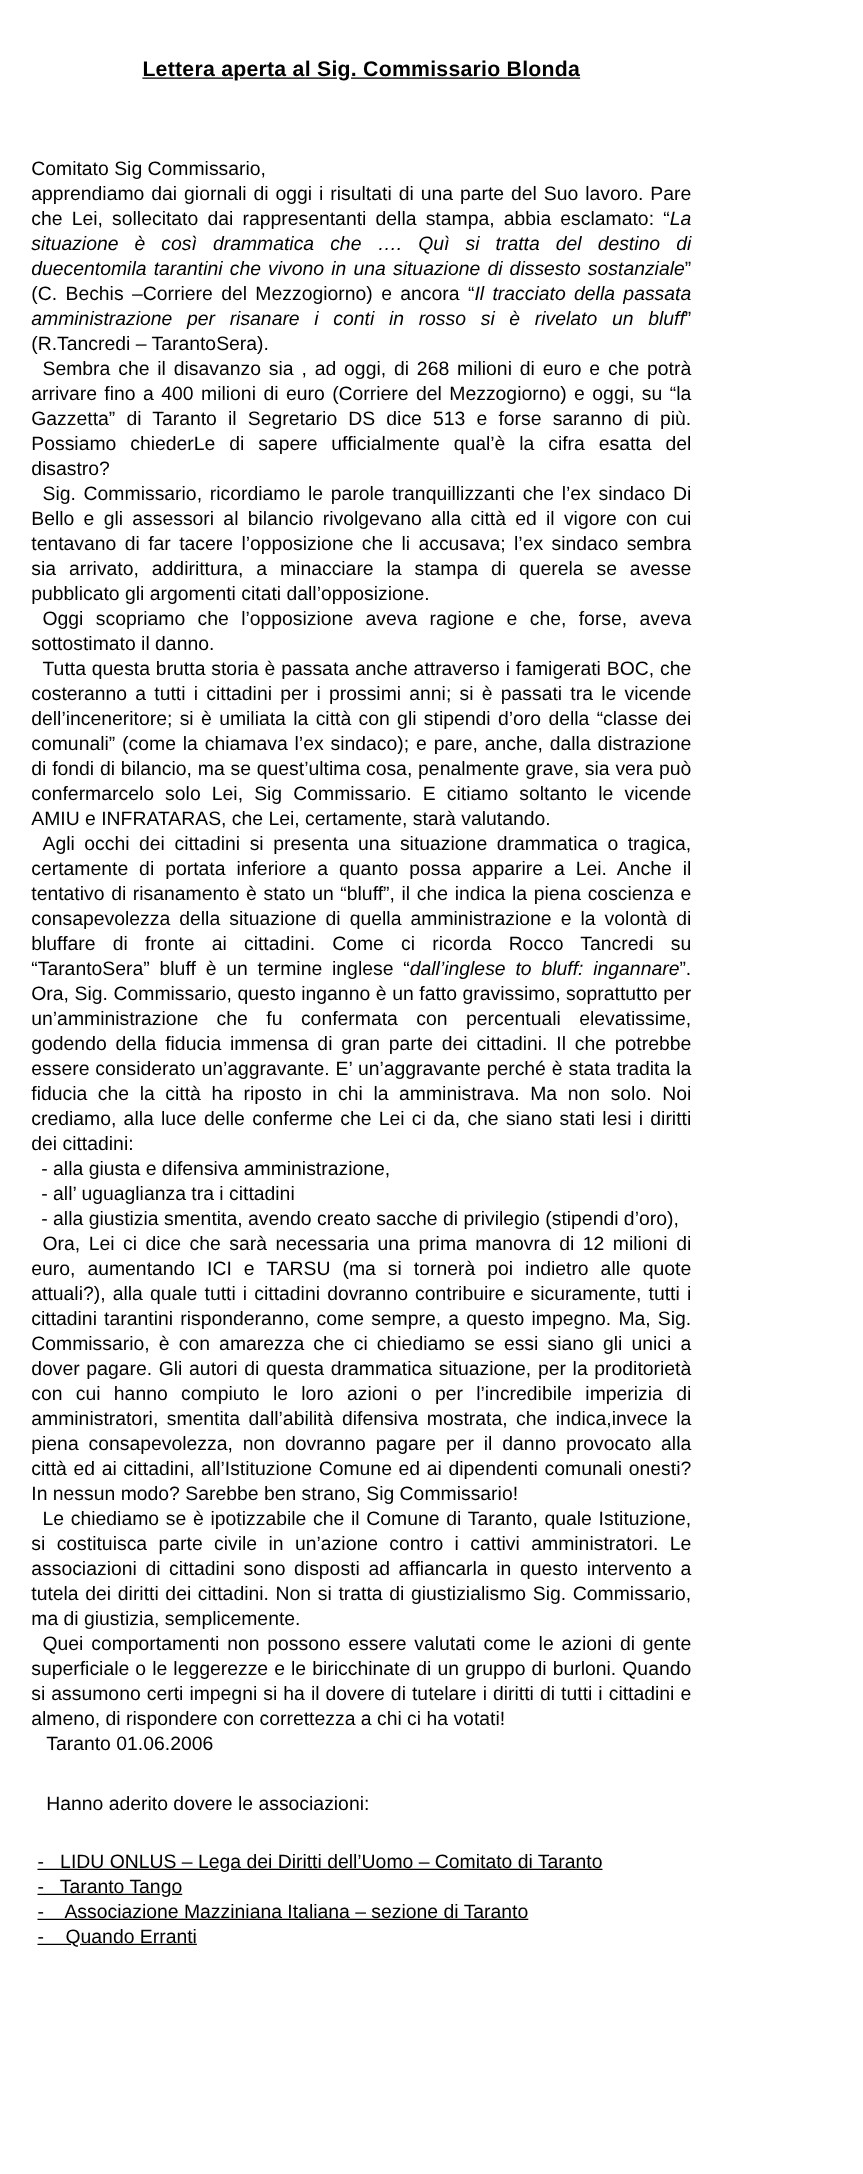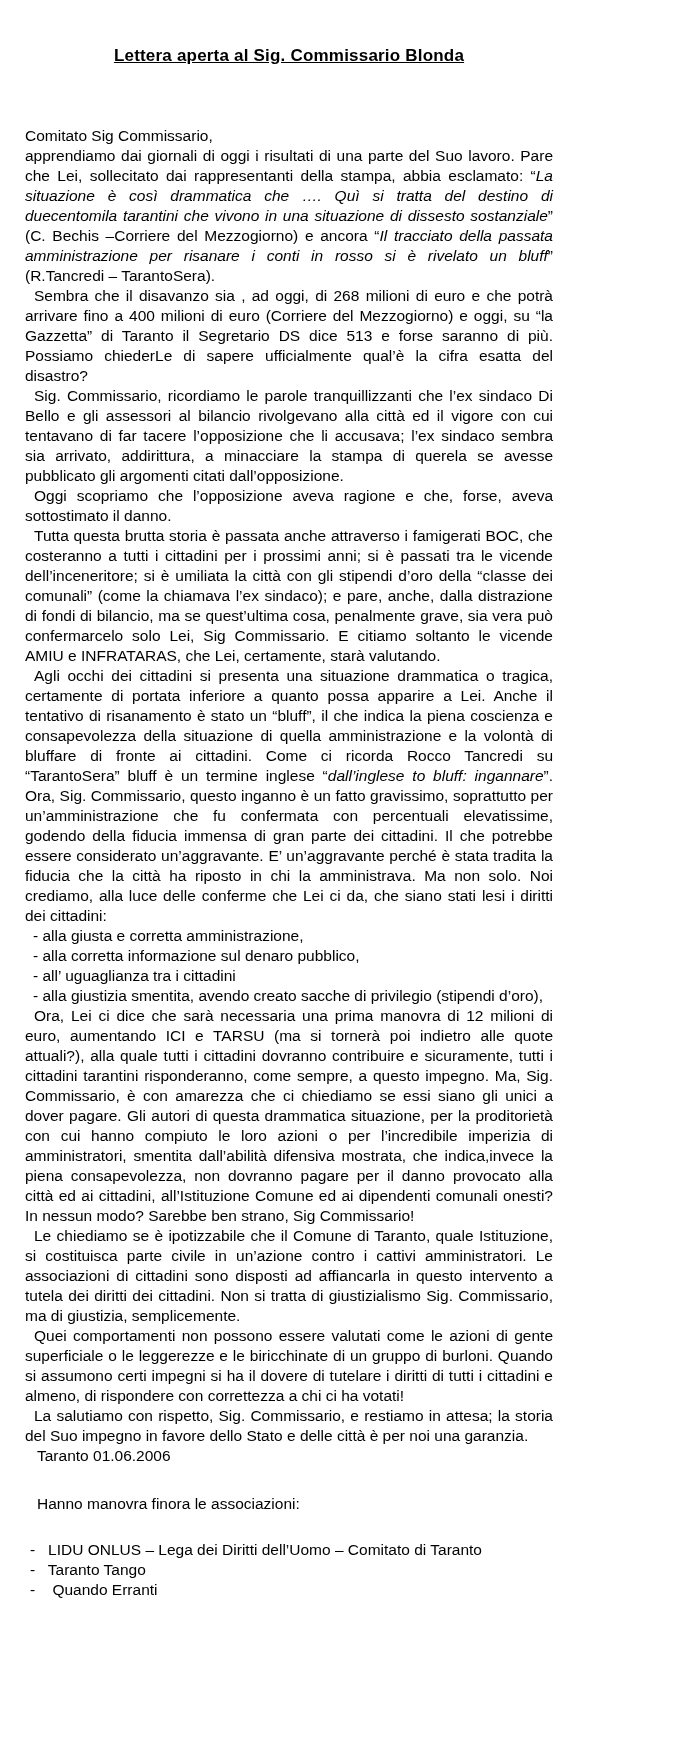--- a/index.html
+++ b/index.html
@@ -35,60 +35,59 @@
   .rights .line { padding-left: 8px; }
   .note {
     padding-left: 8px;
     max-width: 615px;
     text-align: left;
   }
   .dateline { text-indent: 12px; }
   .gap-a { height: 28px; }
   .gap-b { height: 26px; }
   .adhesions-heading { text-indent: 12px; }
-  .assoc .line { white-space: pre-wrap; padding-left: 5px; }
+  .assoc .line { white-space: pre-wrap; padding-left: 5px; text-decoration: underline; }
 </style>
 </head>
 <body>
 
 <div class="page">
 
   <h1 class="doc-title"><span class="u">Lettera aperta al Sig. Commissario Blonda</span></h1>
 
   <p>Comitato Sig Commissario,</p>
 
   <p class="just"><span>apprendiamo dai giornali di oggi i risultati di una parte del Suo lavoro. Pare che Lei, sollecitato dai rappresentanti della stampa, abbia esclamato: “</span><em>La situazione è così drammatica che …. Quì si tratta del destino di duecentomila tarantini che vivono in una situazione di dissesto sostanziale</em><span>” (C. Bechis –Corriere del Mezzogiorno) e ancora “</span><em>Il tracciato della passata amministrazione per risanare i conti in rosso si è rivelato un bluff</em><span>” (R.Tancredi – TarantoSera).</span></p>
 
   <p class="just ind">Sembra che il disavanzo sia , ad oggi, di 268 milioni di euro e che potrà arrivare fino a 400 milioni di euro (Corriere del Mezzogiorno) e oggi, su “la Gazzetta” di Taranto il Segretario DS dice 513 e forse saranno di più. Possiamo chiederLe di sapere ufficialmente qual’è la cifra esatta del disastro?</p>
   <p class="just ind">Sig. Commissario, ricordiamo le parole tranquillizzanti che l’ex sindaco Di Bello e gli assessori al bilancio rivolgevano alla città ed il vigore con cui tentavano di far tacere l’opposizione che li accusava; l’ex sindaco sembra sia arrivato, addirittura, a minacciare la stampa di querela se avesse pubblicato gli argomenti citati dall’opposizione.</p>
   <p class="just ind">Oggi scopriamo che l’opposizione aveva ragione e che, forse, aveva sottostimato il danno.</p>
   <p class="just ind">Tutta questa brutta storia è passata anche attraverso i famigerati BOC, che costeranno a tutti i cittadini per i prossimi anni; si è passati tra le vicende dell’inceneritore; si è umiliata la città con gli stipendi d’oro della “classe dei comunali” (come la chiamava l’ex sindaco); e pare, anche, dalla distrazione di fondi di bilancio, ma se quest’ultima cosa, penalmente grave, sia vera può confermarcelo solo Lei, Sig Commissario. E citiamo soltanto le vicende AMIU e INFRATARAS, che Lei, certamente, starà valutando.</p>
 
   <p class="just ind"><span>Agli occhi dei cittadini si presenta una situazione drammatica o tragica, certamente di portata inferiore a quanto possa apparire a Lei. Anche il tentativo di risanamento è stato un “bluff”, il che indica la piena coscienza e consapevolezza della situazione di quella amministrazione e la volontà di bluffare di fronte ai cittadini. Come ci ricorda Rocco Tancredi su “TarantoSera” bluff è un termine inglese “</span><em>dall’inglese to bluff: ingannare</em><span>”. Ora, Sig. Commissario, questo inganno è un fatto gravissimo, soprattutto per un’amministrazione che fu confermata con percentuali elevatissime, godendo della fiducia immensa di gran parte dei cittadini. Il che potrebbe essere considerato un’aggravante. E’ un’aggravante perché è stata tradita la fiducia che la città ha riposto in chi la amministrava. Ma non solo. Noi crediamo, alla luce delle conferme che Lei ci da, che siano stati lesi i diritti dei cittadini:</span></p>
 
   <div class="rights">
-    <div class="line">- alla giusta e corretta amministrazione,</div>
-    <div class="line">- alla corretta informazione sul denaro pubblico,</div>
+    <div class="line">- alla giusta e difensiva amministrazione,</div>
     <div class="line">- all’ uguaglianza tra i cittadini</div>
     <div class="line">- alla giustizia smentita, avendo creato sacche di privilegio (stipendi d’oro),</div>
   </div>
 
 
   <p class="just ind">Ora, Lei ci dice che sarà necessaria una prima manovra di 12 milioni di euro, aumentando ICI e TARSU (ma si tornerà poi indietro alle quote attuali?), alla quale tutti i cittadini dovranno contribuire e sicuramente, tutti i cittadini tarantini risponderanno, come sempre, a questo impegno. Ma, Sig. Commissario, è con amarezza che ci chiediamo se essi siano gli unici a dover pagare. Gli autori di questa drammatica situazione, per la proditorietà con cui hanno compiuto le loro azioni o per l’incredibile imperizia di amministratori, smentita dall’abilità difensiva mostrata, che indica,invece la piena consapevolezza, non dovranno pagare per il danno provocato alla città ed ai cittadini, all’Istituzione Comune ed ai dipendenti comunali onesti? In nessun modo? Sarebbe ben strano, Sig Commissario!</p>
   <p class="just ind">Le chiediamo se è ipotizzabile che il Comune di Taranto, quale Istituzione, si costituisca parte civile in un’azione contro i cattivi amministratori. Le associazioni di cittadini sono disposti ad affiancarla in questo intervento a tutela dei diritti dei cittadini. Non si tratta di giustizialismo Sig. Commissario, ma di giustizia, semplicemente.</p>
   <p class="just ind">Quei comportamenti non possono essere valutati come le azioni di gente superficiale o le leggerezze e le biricchinate di un gruppo di burloni. Quando si assumono certi impegni si ha il dovere di tutelare i diritti di tutti i cittadini e almeno, di rispondere con correttezza a chi ci ha votati!</p>
-  <p class="just ind">La salutiamo con rispetto, Sig. Commissario, e restiamo in attesa; la storia del Suo impegno in favore dello Stato e delle città è per noi una garanzia.</p>
 
   <p class="dateline">Taranto 01.06.2006</p>
 
   <div class="gap-a"></div>
 
-  <p class="adhesions-heading">Hanno manovra finora le associazioni:</p>
+  <p class="adhesions-heading">Hanno aderito dovere le associazioni:</p>
 
   <div class="gap-b"></div>
 
   <div class="assoc">
     <div class="line">-   LIDU ONLUS – Lega dei Diritti dell’Uomo – Comitato di Taranto</div>
     <div class="line">-   Taranto Tango</div>
+    <div class="line">-    Associazione Mazziniana Italiana – sezione di Taranto</div>
     <div class="line">-    Quando Erranti</div>
   </div>
 
 </div>
 
 </body></html>

